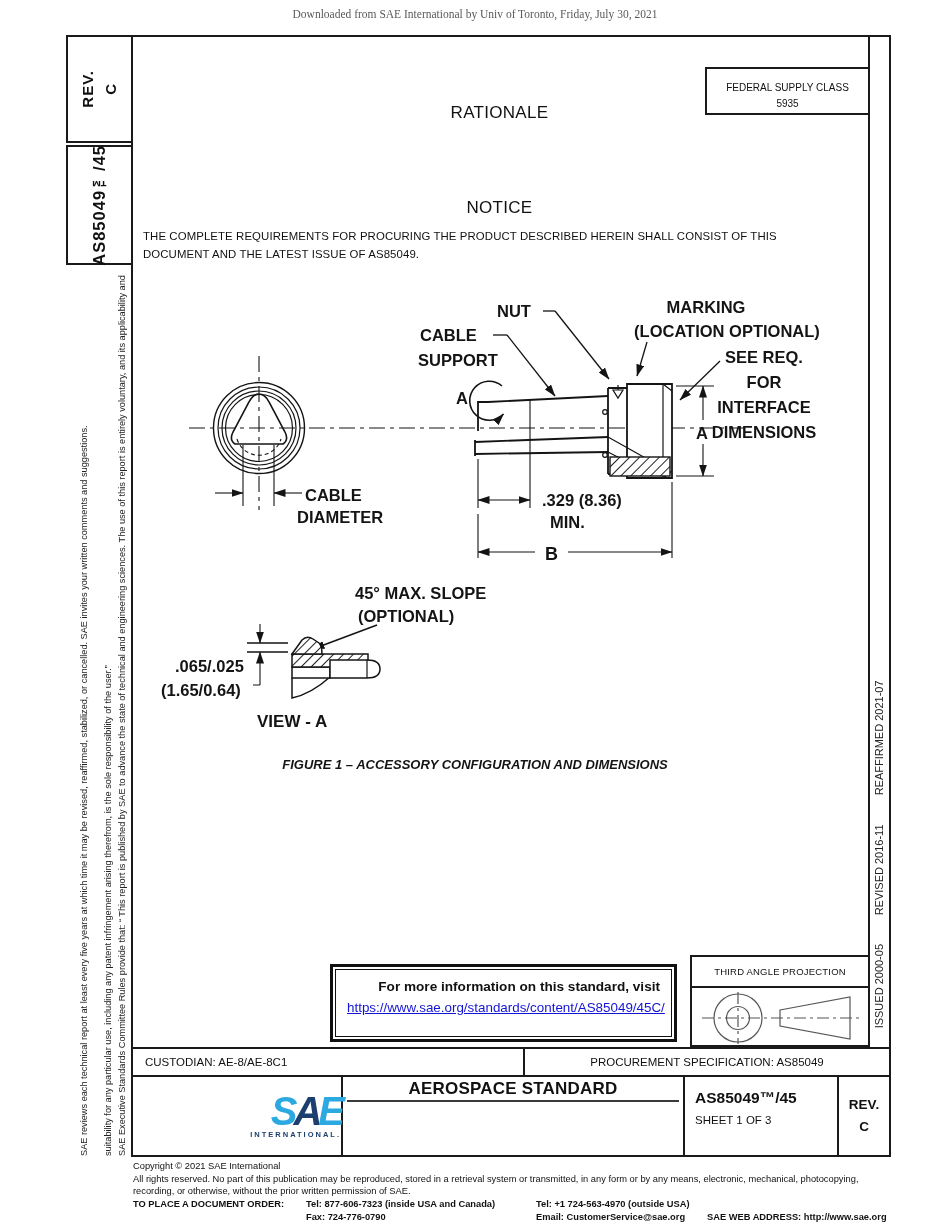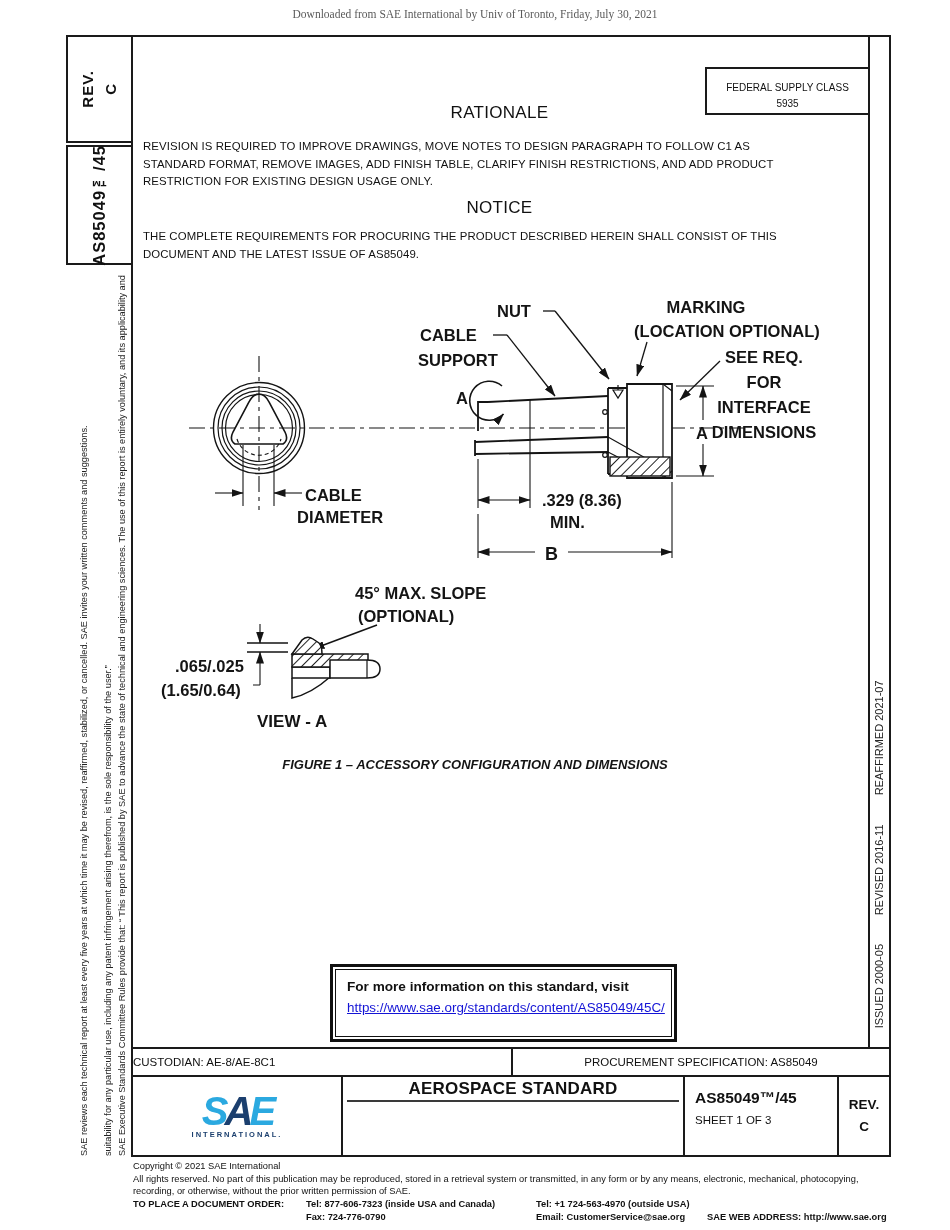--- a/index.html
+++ b/index.html
@@ -33,36 +33,36 @@
   
   .cheading{left:131px;width:737px;text-align:center;font-size:17px;letter-spacing:.3px;}
   .bodytext{left:143px;width:732px;font-size:11.4px;line-height:1.55;letter-spacing:.1px;
             white-space:pre-line;}
   
   .figure-svg{left:131px;top:282px;}
   .figure-svg text{font-family:"Liberation Sans",sans-serif;font-weight:bold;fill:#141414;}
   
   .infobox{left:330px;top:964px;width:347px;height:78px;border:3px solid #111;padding:2px;background:#fff;}
   .infobox-inner{border:1.5px solid #111;width:100%;height:100%;box-sizing:border-box;
-                 padding:9px 11px 16px 11px;}
+                 padding:9px 11px 16px 11px;text-align:right;}
   .infobox-line{font-weight:bold;font-size:13.6px;margin-bottom:4px;}
   .infobox a{color:#1414d6;text-decoration:underline;font-size:13.4px;}
   
   .proj{left:690px;top:955px;width:180px;height:92px;border:2px solid #1a1a1a;background:#fff;}
   .proj-header{height:29px;border-bottom:2px solid #1a1a1a;display:flex;align-items:center;
                justify-content:center;font-size:9.5px;letter-spacing:.2px;}
   
   .custrow{left:131px;top:1047px;width:760px;height:30px;border:2px solid #1a1a1a;display:flex;background:#fff;}
   .custcell1{width:378px;border-right:2px solid #1a1a1a;display:flex;align-items:center;
-             font-size:11.5px;}
+             padding-left:12px;font-size:11.5px;}
   .custcell2{flex:1;display:flex;align-items:center;justify-content:center;font-size:11.5px;}
   
   .tblock{left:131px;top:1075px;width:760px;height:82px;border:2px solid #1a1a1a;display:flex;background:#fff;}
   .tb-logo{width:208px;border-right:2px solid #1a1a1a;display:flex;flex-direction:column;
-           align-items:center;justify-content:center;}
+           align-items:flex-end;justify-content:center;}
   .sae-word{font-size:40px;font-weight:800;letter-spacing:-4px;line-height:.85;font-style:italic;}
   .sae-word .lt{color:#2BA9E0;} .sae-word .dk{color:#1B3F6E;}
   .sae-sub{font-size:7.5px;font-weight:bold;letter-spacing:2px;color:#1B3F6E;margin-top:2px;}
   .tb-mid{width:340px;border-right:2px solid #1a1a1a;text-align:center;padding-top:2px;}
   .tb-title{font-size:17px;font-weight:bold;letter-spacing:.2px;}
   .tb-rule{border-bottom:2px solid #3a3a3a;margin:1px 4px 2px 4px;}
   .tb-sub{font-size:9.7px;line-height:1.3;white-space:pre-line;}
   .tb-num{width:142px;border-right:2px solid #1a1a1a;padding:12px 0 0 10px;}
   .tb-num-main{font-size:15.5px;font-weight:bold;}
   .tb-num-sheet{font-size:11.5px;margin-top:7px;}
@@ -108,23 +108,20 @@
       <span>REAFFIRMED 2021-07</span>
     </div>
   </div>
 
   <div class="abs fsc">
     <div>FEDERAL SUPPLY CLASS</div>
     <div>5935</div>
   </div>
 
   <div class="abs cheading" style="top:103px">RATIONALE</div>
-  <div class="abs bodytext" style="top:138px">REVISION IS REQUIRED TO IMPROVE DRAWINGS, MOVE NOTES TO DESIGN PARAGRAPH TO FOLLOW C1 AS
-STANDARD FORMAT, REMOVE IMAGES, ADD FINISH TABLE, CLARIFY FINISH RESTRICTIONS, AND ADD PRODUCT
-RESTRICTION FOR EXISTING DESIGN USAGE ONLY.</div>
 
   <div class="abs cheading" style="top:198px">NOTICE</div>
   <div class="abs bodytext" style="top:228px">THE COMPLETE REQUIREMENTS FOR PROCURING THE PRODUCT DESCRIBED HEREIN SHALL CONSIST OF THIS
 DOCUMENT AND THE LATEST ISSUE OF AS85049.</div>
 
   <svg class="abs figure-svg" width="737" height="500" viewBox="0 0 737 500">
     <defs>
       <marker id="arr" viewBox="0 0 12 8" refX="11.5" refY="4" markerWidth="12" markerHeight="8" orient="auto-start-reverse" markerUnits="userSpaceOnUse">
         <path d="M0,0 L12,4 L0,8 Z" fill="#141414"></path>
       </marker>
@@ -246,20 +243,32 @@
     </g>
   </svg>
 
   <div class="abs infobox">
     <div class="infobox-inner">
       <div class="infobox-line">For more information on this standard, visit</div>
       <a href="#">https://www.sae.org/standards/content/AS85049/45C/</a>
     </div>
   </div>
 
+  <div class="abs proj">
+    <div class="proj-header">THIRD ANGLE PROJECTION</div>
+    <svg width="176" height="58" viewBox="0 0 176 58">
+      <g stroke="#555" fill="none" stroke-width="1.2">
+        <circle cx="46" cy="30" r="24"></circle>
+        <circle cx="46" cy="30" r="11.5"></circle>
+        <path d="M10,30 H170" stroke-dasharray="12 4 3 4"></path>
+        <path d="M46,4 V56" stroke-dasharray="12 4 3 4"></path>
+        <path d="M88,22 L158,9 L158,51 L88,38 Z"></path>
+      </g>
+    </svg>
+  </div>
 
   <div class="abs custrow">
     <div class="custcell1">CUSTODIAN: AE-8/AE-8C1</div>
     <div class="custcell2">PROCUREMENT SPECIFICATION: AS85049</div>
   </div>
 
   <div class="abs tblock">
     <div class="tb-logo">
       <div class="sae-word">
         <span class="lt">S</span><span class="dk">A</span><span class="lt">E</span>

